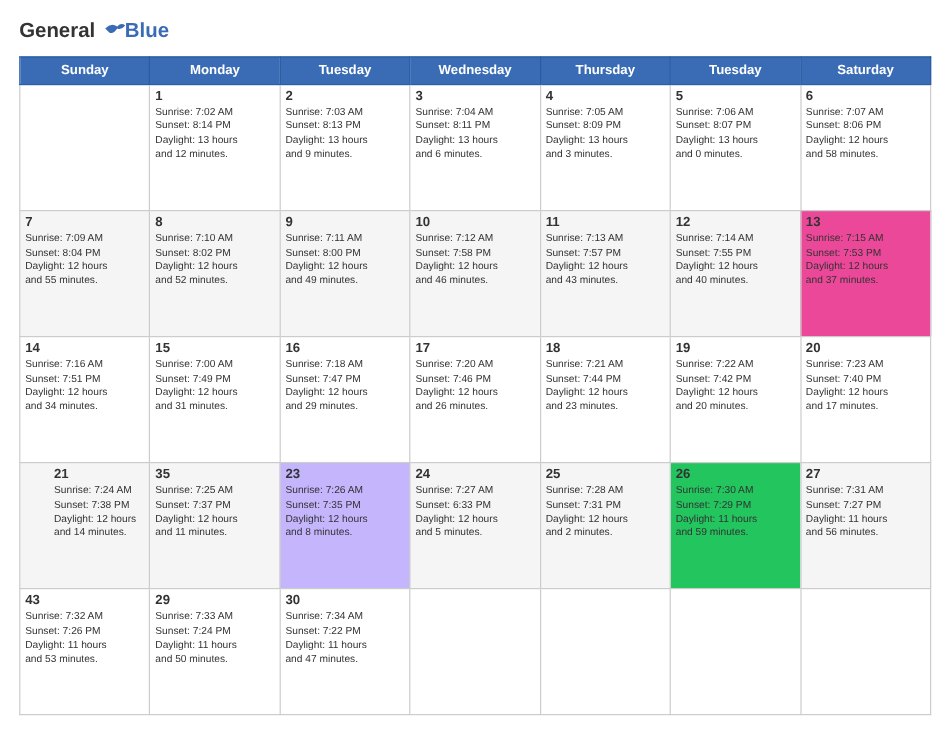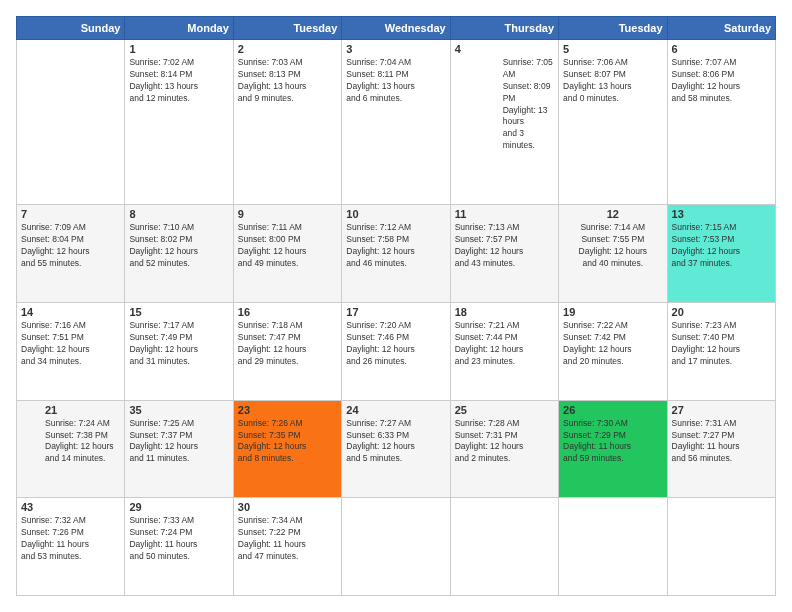--- a/index.html
+++ b/index.html
@@ -50,21 +50,21 @@
       border-collapse: collapse;
       width: 100%;
       table-layout: fixed;
     }
     .calendar th {
       background: #3a6cb5;
       color: #fff;
       font-size: 11px;
       font-weight: bold;
       padding: 5px 4px;
-      text-align: right;
+      text-align: center;
       border: 1px solid #2a5ca5;
     }
     .calendar td {
       border: 1px solid #ccc;
       vertical-align: top;
       padding: 3px 4px;
       font-size: 9px;
       color: #333;
       background: #fff;
     }
@@ -87,20 +87,41 @@
       font-size: 8.5px;
       color: #333;
       line-height: 1.4;
     }
     .empty-cell { background: #fff !important; }
   </style>
 </head>
 <body>
 
 <div class="page">
+  <div class="header">
+    <div class="logo">
+      <div>
+        <div style="display:flex;align-items:center;">
+          <div style="font-size:17px;font-weight:bold;color:#333;line-height:1.2;">
+            <span>General</span>
+            <svg class="logo-icon" viewBox="0 0 24 24" style="display:inline-block;vertical-align:middle;">
+              <path d="M2 8 Q8 2 14 6 Q18 2 22 5 Q18 10 14 8 Q10 14 6 12 Z" fill="#3a6cb5"></path>
+            </svg>
+          </div>
+          <div style="font-size:17px;font-weight:bold;color:#3a6cb5;line-height:1.2;margin-left:-2px;">
+            <span>Blue</span>
+          </div>
+        </div>
+      </div>
+    </div>
+    <div class="title-block">
+      <div class="month-title"></div>
+      <div class="location"></div>
+    </div>
+  </div>
 
   <table class="calendar">
     <thead>
       <tr>
       <th>Sunday</th>
           <th>Monday</th>
           <th>Tuesday</th>
           <th>Wednesday</th>
           <th>Thursday</th>
           <th>Tuesday</th>
@@ -126,21 +147,21 @@
           </td>
           <td>
             <span class="day-num">3</span>
             <div class="day-info" style="white-space: pre-line;">Sunrise: 7:04 AM
 Sunset: 8:11 PM
 Daylight: 13 hours
 and 6 minutes.</div>
           </td>
           <td>
             <span class="day-num">4</span>
-            <div class="day-info" style="white-space: pre-line; margin-left: 48px;">Sunrise: 7:05 AM
+            <div class="day-info" style="white-space: pre-line;">Sunrise: 7:05 AM
 Sunset: 8:09 PM
 Daylight: 13 hours
 and 3 minutes.</div>
           </td>
           <td>
             <span class="day-num">5</span>
             <div class="day-info" style="white-space: pre-line;">Sunrise: 7:06 AM
 Sunset: 8:07 PM
 Daylight: 13 hours
 and 0 minutes.</div>
@@ -182,46 +203,46 @@
 Daylight: 12 hours
 and 46 minutes.</div>
           </td>
           <td style="background: rgb(245, 245, 245);">
             <span class="day-num">11</span>
             <div class="day-info" style="white-space: pre-line;">Sunrise: 7:13 AM
 Sunset: 7:57 PM
 Daylight: 12 hours
 and 43 minutes.</div>
           </td>
-          <td style="background: rgb(245, 245, 245); text-align: center;">
+          <td style="background: rgb(245, 245, 245);">
             <span class="day-num">12</span>
             <div class="day-info" style="white-space: pre-line;">Sunrise: 7:14 AM
 Sunset: 7:55 PM
 Daylight: 12 hours
 and 40 minutes.</div>
           </td>
-          <td style="background: #5eead4; margin-top: 27px;">
+          <td style="background: #ec4899; margin-top: 27px;">
             <span class="day-num">13</span>
             <div class="day-info" style="white-space: pre-line;">Sunrise: 7:15 AM
 Sunset: 7:53 PM
 Daylight: 12 hours
 and 37 minutes.</div>
           </td>
         </tr>
         <tr style="background: rgb(255, 255, 255);">
           <td>
             <span class="day-num">14</span>
             <div class="day-info" style="white-space: pre-line;">Sunrise: 7:16 AM
 Sunset: 7:51 PM
 Daylight: 12 hours
 and 34 minutes.</div>
           </td>
           <td>
             <span class="day-num">15</span>
-            <div class="day-info" style="white-space: pre-line;">Sunrise: 7:17 AM
+            <div class="day-info" style="white-space: pre-line;">Sunrise: 7:00 AM
 Sunset: 7:49 PM
 Daylight: 12 hours
 and 31 minutes.</div>
           </td>
           <td>
             <span class="day-num">16</span>
             <div class="day-info" style="white-space: pre-line;">Sunrise: 7:18 AM
 Sunset: 7:47 PM
 Daylight: 12 hours
 and 29 minutes.</div>
@@ -263,21 +284,21 @@
 Daylight: 12 hours
 and 14 minutes.</div>
           </td>
           <td style="background: rgb(245, 245, 245);">
             <span class="day-num">35</span>
             <div class="day-info" style="white-space: pre-line;">Sunrise: 7:25 AM
 Sunset: 7:37 PM
 Daylight: 12 hours
 and 11 minutes.</div>
           </td>
-          <td style="background: #f97316;">
+          <td style="background: #c4b5fd;">
             <span class="day-num">23</span>
             <div class="day-info" style="white-space: pre-line;">Sunrise: 7:26 AM
 Sunset: 7:35 PM
 Daylight: 12 hours
 and 8 minutes.</div>
           </td>
           <td style="background: rgb(245, 245, 245);">
             <span class="day-num">24</span>
             <div class="day-info" style="white-space: pre-line;">Sunrise: 7:27 AM
 Sunset: 6:33 PM

